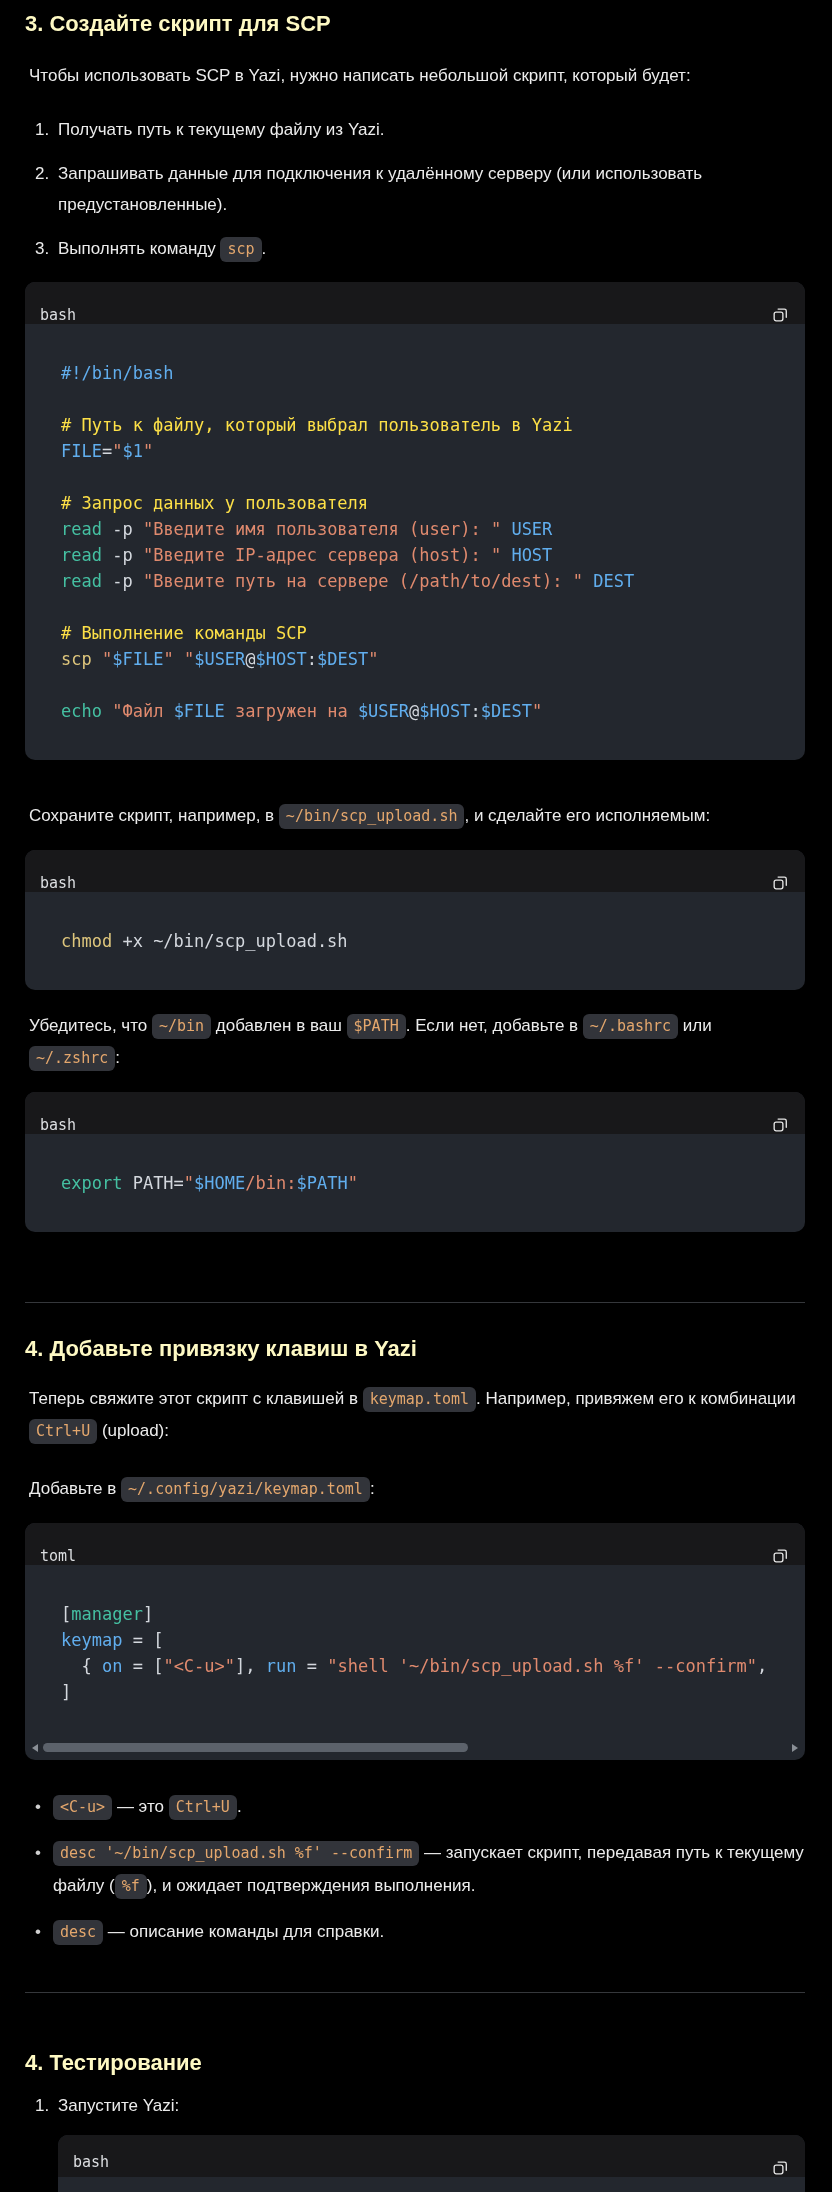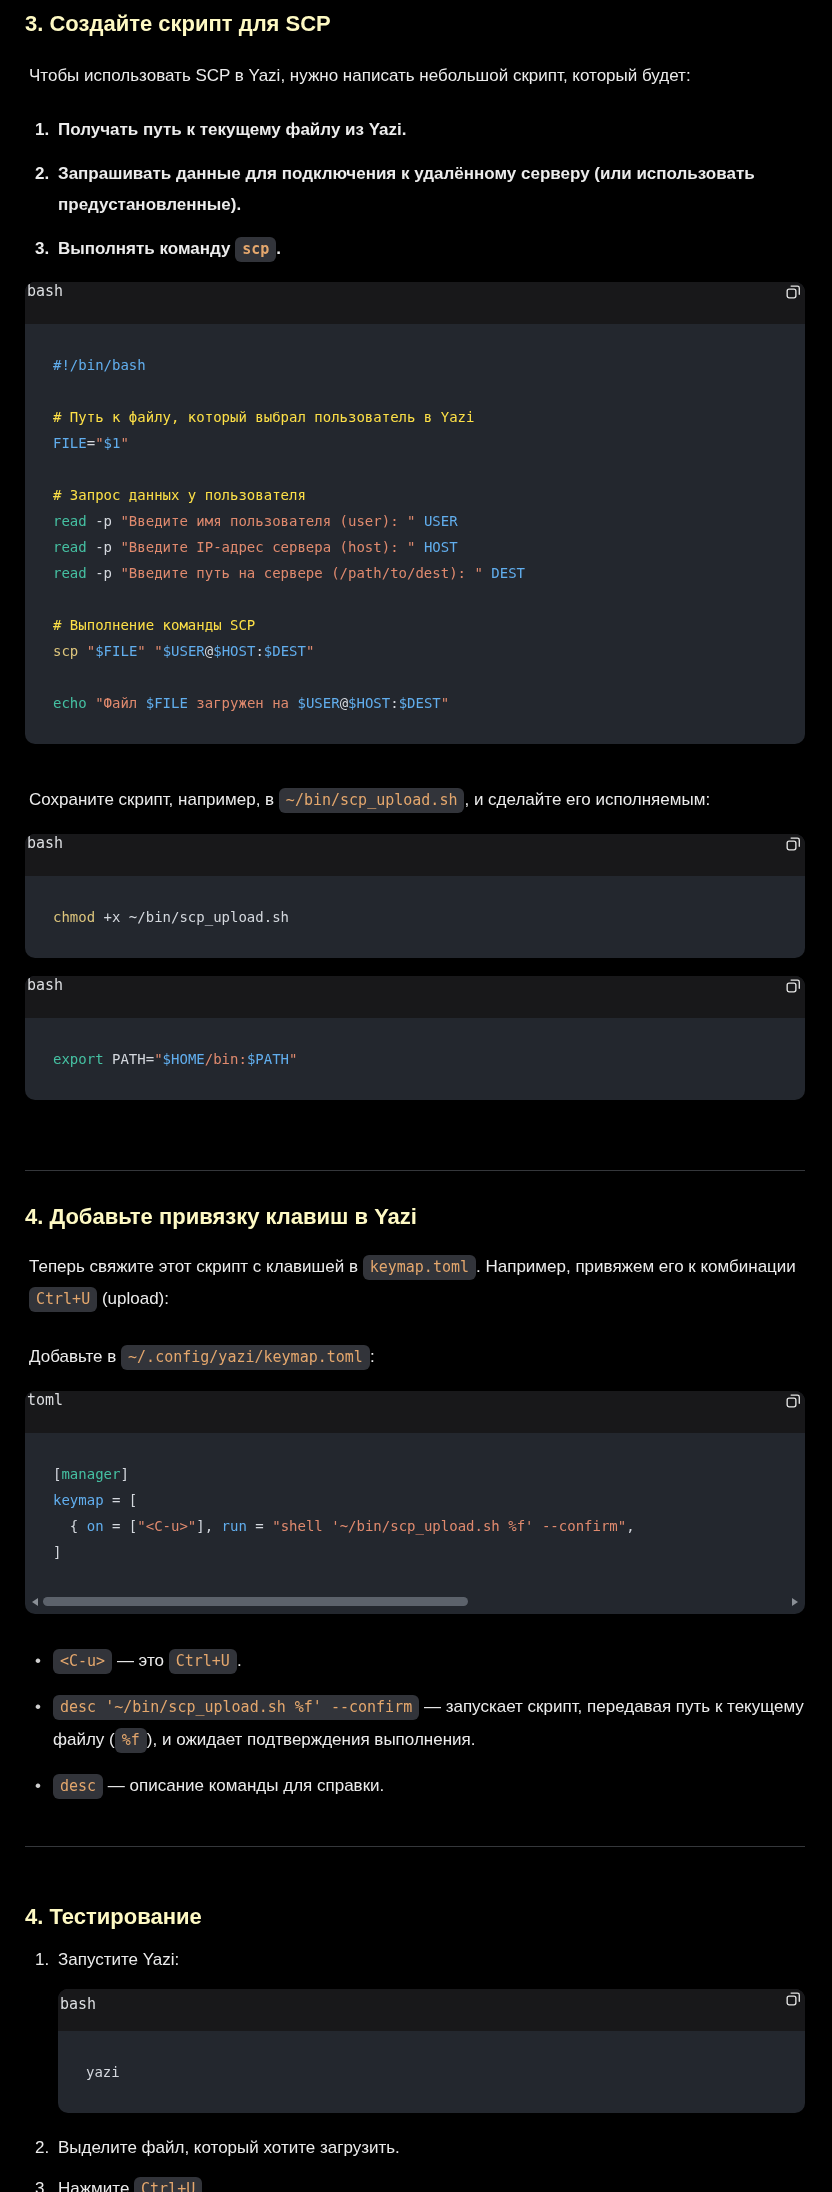--- a/index.html
+++ b/index.html
@@ -5,30 +5,30 @@
   html,body{margin:0;padding:0;background:#000;}
   body{width:832px;color:#ececec;font-family:"Liberation Sans",sans-serif;font-size:17px;}
   .page{padding:10px 27px 24px 25px;}
   h3{font-size:22px;font-weight:700;color:#fef9c3;margin:0;line-height:28px;}
   p{margin:4px;line-height:32px;}
   .mt20{margin-top:20px}.mt22{margin-top:22px}.mt26{margin-top:26px}.mt40{margin-top:40px}
   .inline-code{display:inline-block;font-family:"DejaVu Sans Mono",monospace;font-size:15px;line-height:20px;
     background:#32343a;color:#e4a76d;border-radius:6px;padding:2px 7px 3px;white-space:nowrap;vertical-align:baseline;}
   
   .codeblock{border-radius:10px;overflow:hidden;margin-top:18px;background:#23272e;}
-  .code-header{background:#18181a;height:42px;display:flex;align-items:flex-start;justify-content:space-between;padding:0 2px;}
+  .code-header{background:#18181a;height:42px;display:flex;align-items:flex-end;justify-content:space-between;padding:0 15px;}
   .code-lang{font-family:"DejaVu Sans Mono",monospace;font-size:15px;color:#dcdee1;}
   .copy-btn{display:flex;align-items:center;cursor:pointer;background:none;border:none;padding:0;}
-  .code-body{margin:0;padding:28px;font-family:"DejaVu Sans Mono",monospace;font-size:14px;line-height:26px;
+  .code-body{margin:8px;padding:28px;font-family:"DejaVu Sans Mono",monospace;font-size:17px;line-height:26px;
     color:#d4d8de;white-space:pre;overflow:hidden;}
   .code-line{height:26px;}
   .tk-blue{color:#61aeee}.tk-var{color:#61aeee}.tk-teal{color:#45c0a2}.tk-cmt{color:#fde047}
   .tk-str{color:#e08a6e}.tk-fn{color:#ddc57c}.tk-def{color:#d4d8de}
   
-  ol.steps{margin:22px 0 16px;padding-left:29px;font-weight:bold;}
+  ol.steps{margin:22px 0 16px;padding-left:29px;}
   ol.steps li{margin-bottom:13px;line-height:31px;padding-left:4px;}
   ol.test{margin:14px 0 0;padding-left:29px;}
   ol.test li{margin-bottom:11px;line-height:30px;padding-left:4px;}
   ul.notes{margin:30px 0 0;padding:0;list-style:none;}
   ul.notes li{position:relative;padding-left:28px;margin-bottom:13px;line-height:33px;}
   ul.notes li::before{content:"\2022";position:absolute;left:10px;color:#cfcfcf;}
   hr{border:none;border-top:1px solid #35373b;margin:0;}
   .hr1{margin-top:70px;} .hr2{margin-top:44px;}
   .h3-2{margin-top:32px;} .h3-3{margin-top:56px;}
   
@@ -76,20 +76,21 @@
       <button class="copy-btn">
         <svg width="19" height="19" viewBox="0 0 24 24" fill="none" stroke="#e6e6e6" stroke-width="1.7" stroke-linecap="round" stroke-linejoin="round">
           <rect x="4" y="9" width="11" height="11" rx="2.5"></rect>
             <path d="M9 5.2h8a2.3 2.3 0 0 1 2.3 2.3v8"></path>
         </svg>
       </button>
     </div>
     <pre class="code-body"><div class="code-line"><span class="tk-fn">chmod</span><span class="tk-def"> +x ~/bin/scp_upload.sh</span></div></pre>
   </div>
 
+  <p class="mt20">Убедитесь, что <code class="inline-code">~/bin</code> добавлен в ваш <code class="inline-code">$PATH</code>. Если нет, добавьте в <code class="inline-code">~/.bashrc</code> или <code class="inline-code">~/.zshrc</code>:</p>
 
   <div class="codeblock">
     <div class="code-header">
       <span class="code-lang">bash</span>
       <button class="copy-btn">
         <svg width="19" height="19" viewBox="0 0 24 24" fill="none" stroke="#e6e6e6" stroke-width="1.7" stroke-linecap="round" stroke-linejoin="round">
           <rect x="4" y="9" width="11" height="11" rx="2.5"></rect>
             <path d="M9 5.2h8a2.3 2.3 0 0 1 2.3 2.3v8"></path>
         </svg>
       </button>

